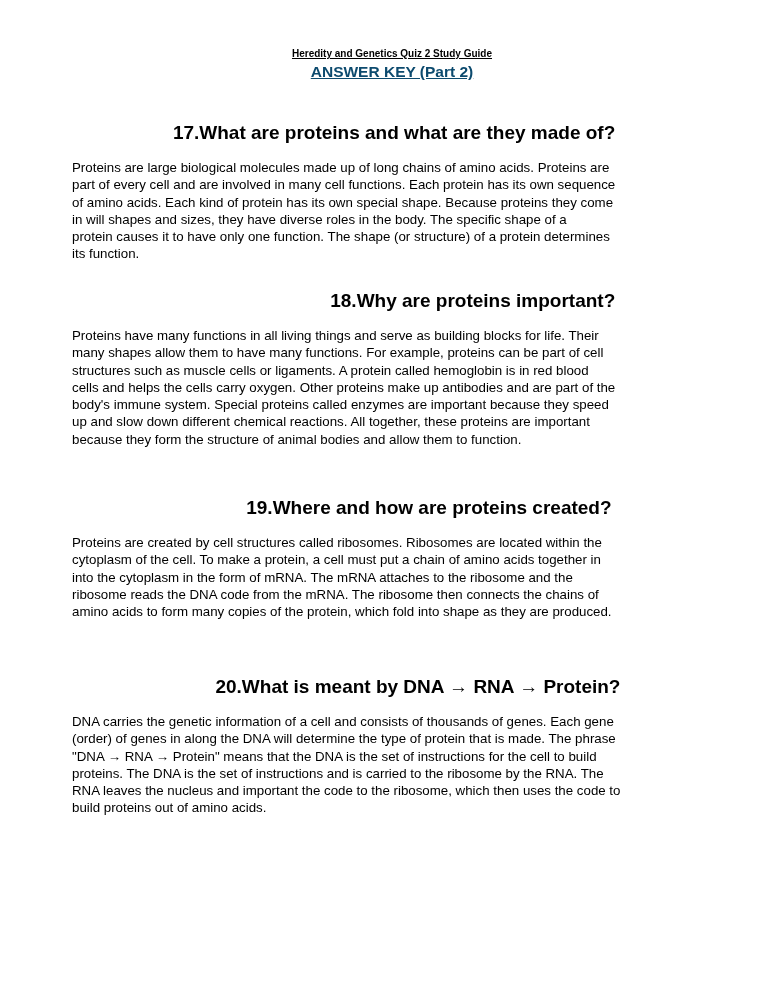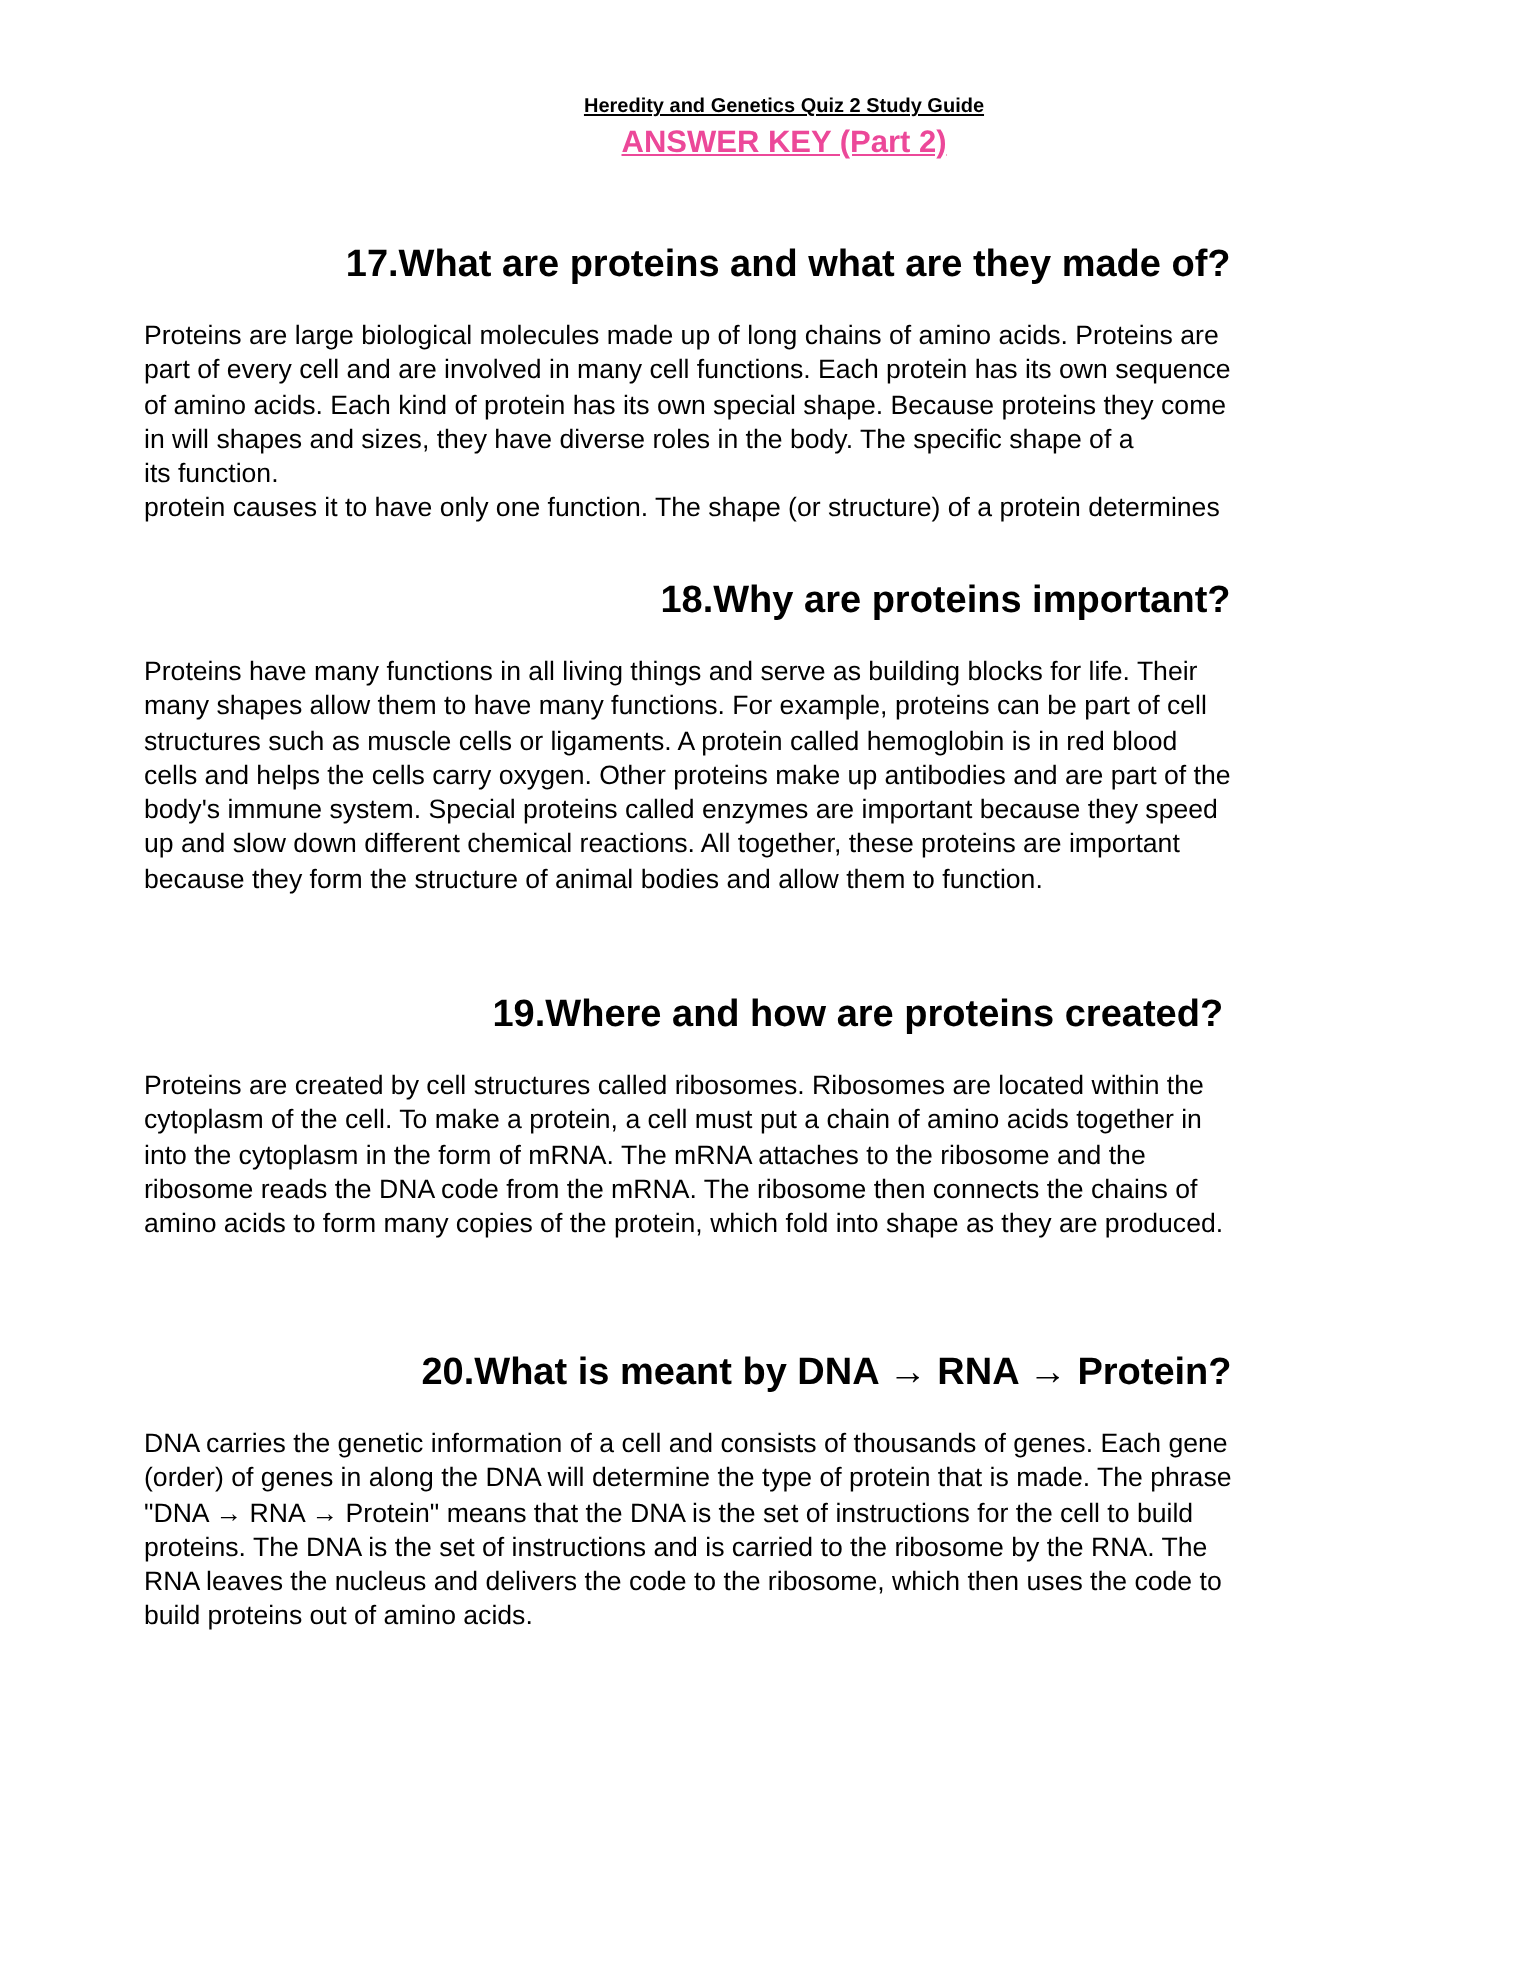--- a/index.html
+++ b/index.html
@@ -30,21 +30,21 @@
       margin: 0;
       white-space: nowrap;
     }
     .subtitle {
       text-align: center;
       font-weight: bold;
       font-size: 15.5px;
       text-decoration: underline;
       line-height: 18px;
       margin: 0;
-      color: #ec4899;
+      color: #0c4a6e;
       white-space: nowrap;
     }
     .question {
       font-weight: bold;
       font-size: 19px;
       line-height: 16px;
       margin: 0;
       white-space: nowrap;
       text-align: right;
     }
@@ -69,22 +69,22 @@
   <p class="title">Heredity and Genetics Quiz 2 Study Guide</p>
   <p class="subtitle">ANSWER KEY (Part 2)</p>
 
   <div style="position:absolute; top:80px; left:0;">
     <p class="question"><span class="qnum">17.</span><span>What are proteins and what are they made of?</span></p>
     <p class="answer" style="margin-top:18px;">
       <span class="line">Proteins are large biological molecules made up of long chains of amino acids.  Proteins are</span>
       <span class="line">part of every cell and are involved in many cell functions.  Each protein has its own sequence</span>
       <span class="line">of amino acids. Each kind of protein has its own special shape.  Because proteins they come</span>
       <span class="line">in will shapes and sizes, they have diverse roles in the body. The specific shape of a</span>
+      <span class="line">protein causes it to have only one function.  The shape (or structure) of a protein determines</span>
       <span class="line">its function.</span>
-      <span class="line">protein causes it to have only one function.  The shape (or structure) of a protein determines</span>
     </p>
   </div>
 
   <div style="position:absolute; top:248px; left:0;">
     <p class="question"><span class="qnum">18.</span><span>Why are proteins important?</span></p>
     <p class="answer" style="margin-top:18px;">
       <span class="line">Proteins have many functions in all living things and serve as building blocks for life.  Their</span>
       <span class="line">many shapes allow them to have many functions. For example, proteins can be part of cell</span>
       <span class="line">structures such as muscle cells or ligaments.  A protein called hemoglobin is in red blood</span>
       <span class="line">cells and helps the cells carry oxygen.  Other proteins make up antibodies and are part of the</span>
@@ -105,17 +105,17 @@
     </p>
   </div>
 
   <div style="position:absolute; top:634px; left:0;">
     <p class="question"><span class="qnum">20.</span><span>What is meant by DNA → RNA → Protein?</span></p>
     <p class="answer" style="margin-top:18px;">
       <span class="line">DNA carries the genetic information of a cell and consists of thousands of genes. Each gene</span>
       <span class="line">(order) of genes in along the DNA will determine the type of protein that is made.  The phrase</span>
       <span class="line">"DNA → RNA → Protein" means that the DNA is the set of instructions for the cell to build</span>
       <span class="line">proteins.  The DNA is the set of instructions and is carried to the ribosome by the RNA.  The</span>
-      <span class="line">RNA leaves the nucleus and delivers the code to the ribosome, which then uses the code to</span>
+      <span class="line">RNA leaves the nucleus and important the code to the ribosome, which then uses the code to</span>
       <span class="line">build proteins out of amino acids.</span>
     </p>
   </div>
 </div>
 
 </body></html>

